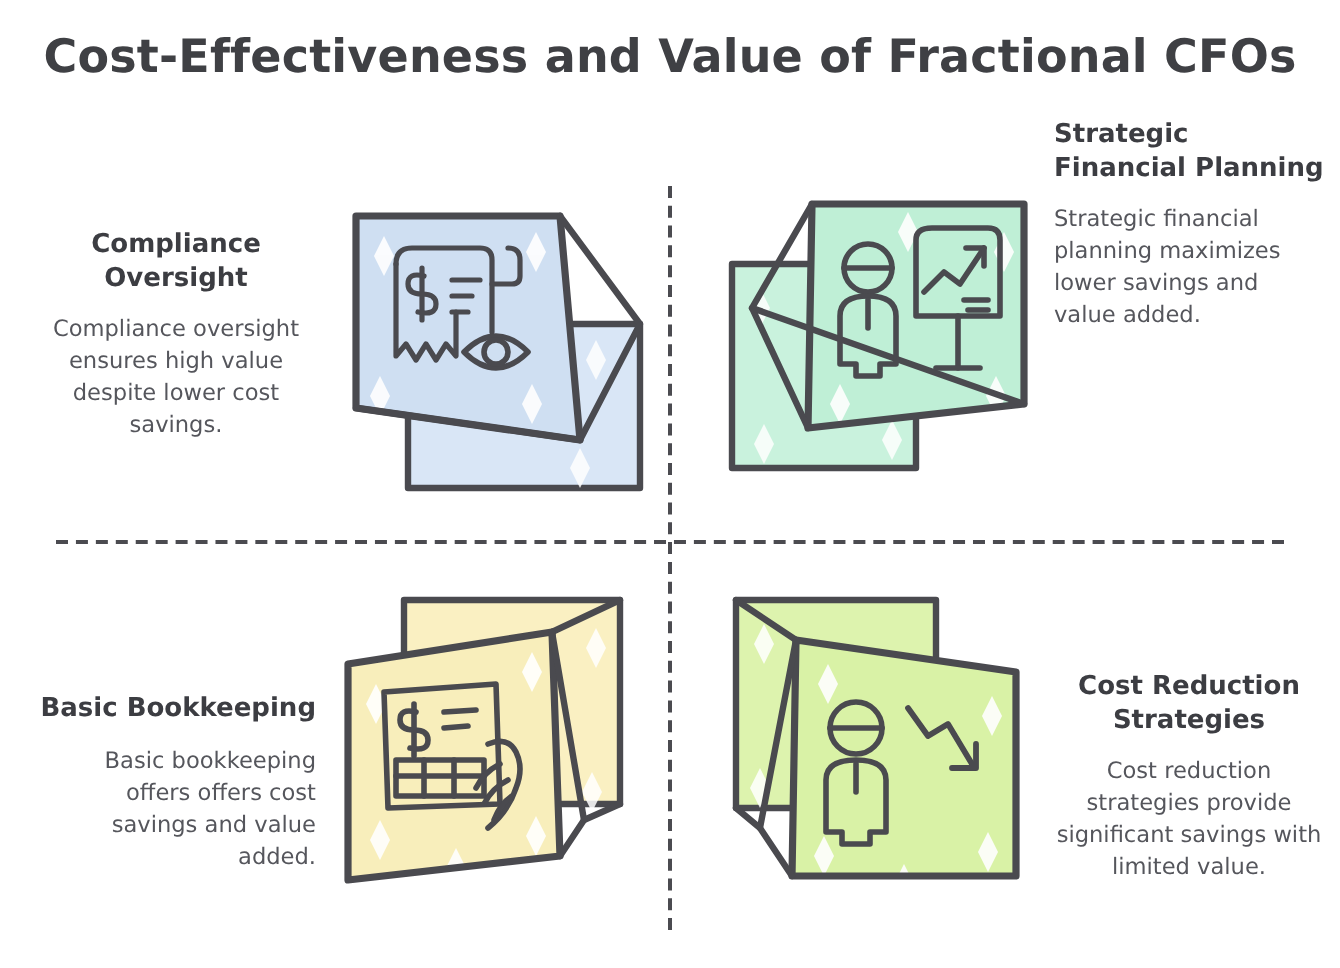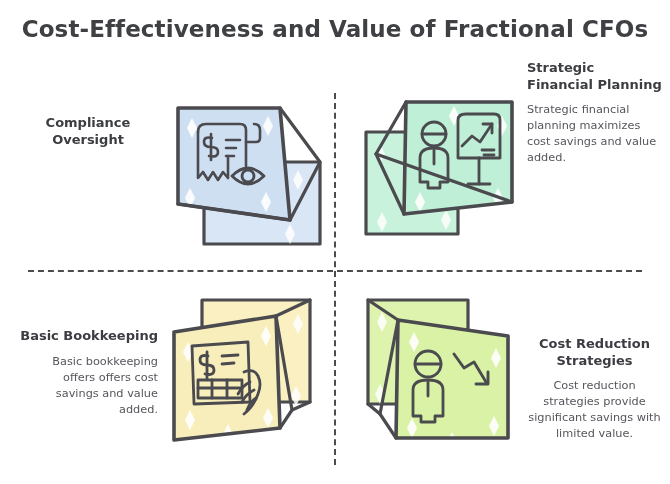--- a/index.html
+++ b/index.html
@@ -58,21 +58,21 @@
   }
   .tb-body {
     font-size: 11.3px;
     line-height: 1.42;
     color: #55565c;
     margin: 0;
   }
 
   .q1-text { left: 18px;  top: 115px;  width: 140px; text-align: center; }
   .q2-text { left: 527px; top: 60px;  width: 135px; text-align: left; }
-  .q3-text { left: 18px;  top: 328px; width: 140px; text-align: right; }
+  .q3-text { left: 18px;  top: 347px; width: 140px; text-align: right; }
   .q4-text { left: 527px; top: 336px; width: 135px; text-align: center; }
 
   
   .icon-art { position: absolute; }
   .q1-icon { left: 170px; top: 92px;  width: 158px; height: 160px; }
   .q2-icon { left: 362px; top: 92px;  width: 158px; height: 160px; }
   .q3-icon { left: 170px; top: 298px; width: 158px; height: 162px; }
   .q4-icon { left: 358px; top: 292px; width: 162px; height: 166px; }
 
   .icon-art svg { display: block; width: 100%; height: 100%; }
@@ -80,20 +80,21 @@
 </head>
 <body>
 
 <div class="page-title">Cost-Effectiveness and Value of Fractional CFOs</div>
 
 <div class="divider-h"></div>
 <div class="divider-v"></div>
 
 <div class="textblock q1-text">
   <p class="tb-head">Compliance Oversight</p>
+  <p class="tb-body">Compliance oversight ensures high value despite lower cost savings.</p>
 </div>
 
 <div class="icon-art q1-icon">
   <svg viewBox="0 0 158 160" xmlns="http://www.w3.org/2000/svg">
 
     <polygon points="34,70 150,70 150,152 34,152" fill="#d9e6f6"></polygon>
     <polyline points="34,70 150,70 150,152 34,152 34,70" fill="none" stroke="#4a4a4f" stroke-width="3.2" stroke-linejoin="round" stroke-linecap="round"></polyline>
 
     <g fill="#ffffff" opacity="0.85">
       <polygon points="48,80 53,90 48,100 43,90"></polygon>
@@ -125,21 +126,21 @@
 
     <g fill="none" stroke="#4a4a4f" stroke-width="2.8" stroke-linecap="round" stroke-linejoin="round">
       <path d="M62,84 Q78,68 94,84 Q78,100 62,84 Z"></path>
       <circle cx="78" cy="84" r="6"></circle>
     </g>
   </svg>
 </div>
 
 <div class="textblock q2-text">
   <p class="tb-head">Strategic Financial Planning</p>
-  <p class="tb-body">Strategic financial planning maximizes cost savings and value added.</p>
+  <p class="tb-body">Strategic financial planning maximizes lower savings and value added.</p>
 </div>
 
 <div class="icon-art q2-icon">
   <svg viewBox="0 0 158 160" xmlns="http://www.w3.org/2000/svg">
 
     <polygon points="4,40 96,40 96,142 4,142" fill="#c9f2dd"></polygon>
     <polyline points="4,40 96,40 96,142 4,142 4,40" fill="none" stroke="#4a4a4f" stroke-width="3.2" stroke-linejoin="round" stroke-linecap="round"></polyline>
     <g fill="#ffffff" opacity="0.85">
       <polygon points="18,52 23,62 18,72 13,62"></polygon>
       <polygon points="84,118 89,128 84,138 79,128"></polygon>

